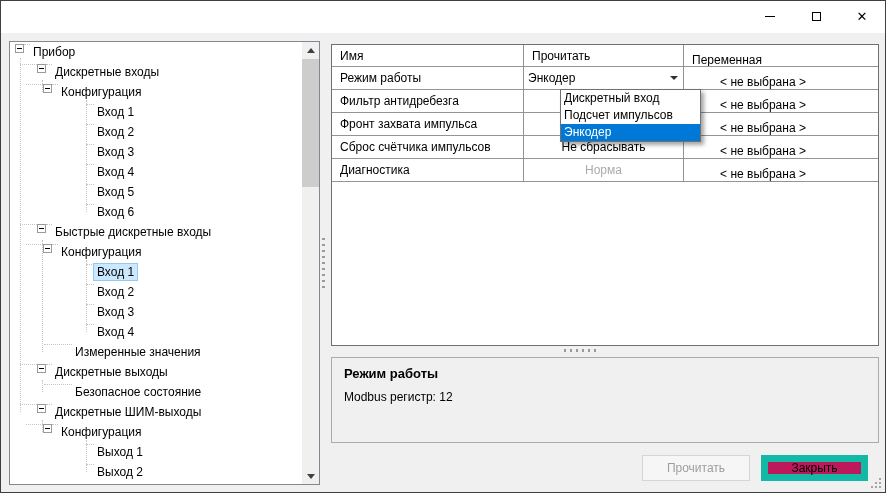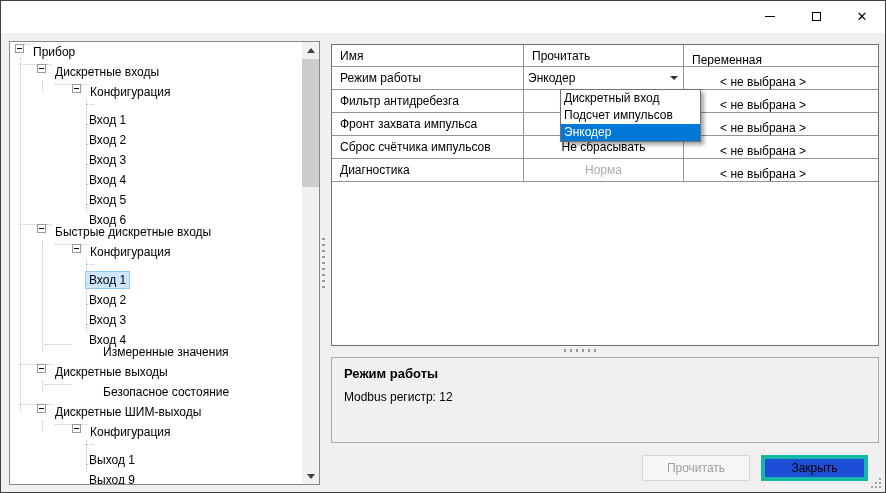--- a/index.html
+++ b/index.html
@@ -19,22 +19,22 @@
   .glyph-close{font-size:13px;line-height:13px;color:#000;}
   
   .tree-panel{position:absolute;left:8px;top:40px;width:311px;height:444px;background:#FFFFFF;border:1px solid #828790;overflow:hidden;}
   .tree-rows{position:absolute;left:0;top:2px;right:18px;}
   .trow{height:20px;display:flex;align-items:flex-start;white-space:nowrap;}
   .trow .tlabel{padding:1px 3px;line-height:14px;}
   .trow.sel .tlabel{background:#CCE8FF;outline:1px solid #94C9F2;}
   .expander{width:9px;height:9px;border:1px solid #9A9A9A;background:#fff;position:relative;flex:0 0 9px;}
   .expander::before{content:"";position:absolute;left:1px;top:3px;width:5px;height:1px;background:#000;}
   .stub{border-top:1px dotted #C5C5C5;height:0;}
-  .p0{padding-left:5px;} .p1{padding-left:10px;} .p2{padding-left:45px;}
-  .leaf2{padding-left:34px;gap:28px;} .leaf3{padding-left:76px;flex-direction:column;}
+  .p0{padding-left:5px;} .p1{padding-left:10px;} .p2{padding-left:16px;}
+  .leaf2{padding-left:34px;} .leaf3{padding-left:76px;}
   .s-lead{width:17px;flex:0 0 17px;}
   .s-mid{width:6px;flex:0 0 6px;}
   .s-leaf3{width:8px;flex:0 0 8px;}
   .s-leaf2{width:28px;flex:0 0 28px;}
   .guide{position:absolute;width:0;border-left:1px dotted #C5C5C5;}
   
   .tree-scroll{position:absolute;right:0;top:0;width:17px;height:442px;background:#F0F0F0;}
   .sc-btn{position:absolute;left:0;width:17px;height:16px;display:flex;align-items:center;justify-content:center;}
   .sc-up{top:0;} .sc-down{bottom:0;}
   .tri-up{width:0;height:0;border-left:4px solid transparent;border-right:4px solid transparent;border-bottom:5px solid #404040;}
@@ -65,21 +65,21 @@
     box-shadow:3px 3px 4px rgba(0,0,0,0.35);z-index:20;}
   .popup .opt{height:17px;line-height:17px;padding-left:3px;white-space:nowrap;}
   .popup .opt.hl{background:#0078D7;color:#FFFFFF;}
   
   .desc{position:absolute;left:330px;top:356px;width:548px;height:86px;border:1px solid #ABABAB;background:#F0F0F0;padding:8px 12px;}
   .desc-title{font-size:13px;font-weight:bold;}
   .desc-text{margin-top:9px;font-size:12px;}
   
   .btn{position:absolute;top:454px;height:26px;display:flex;align-items:center;justify-content:center;font-size:12px;}
   .btn-read{left:641px;width:108px;background:#F6F6F6;border:1px solid #D5D5D5;color:#9E9E9E;}
-  .btn-close2{left:760px;width:107px;background:#1d4ed8;border:4px solid #14b8a6;color:#000;}
+  .btn-close2{left:760px;width:107px;background:#be185d;border:7px solid #14b8a6;color:#000;}
   .resize-grip{position:absolute;right:4px;bottom:4px;width:10px;height:10px;}
   .resize-grip i{position:absolute;width:2px;height:2px;background:#A5A5A5;}
   .rg1{right:0;bottom:0;} .rg2{right:4px;bottom:0;} .rg3{right:0;bottom:4px;} .rg4{right:8px;bottom:0;} .rg5{right:0;bottom:8px;} .rg6{right:4px;bottom:4px;}
 </style>
 </head>
 <body>
 
 <div id="window">
 
   <div class="titlebar">
@@ -200,21 +200,21 @@
           <span class="expander"></span>
           <span class="stub s-mid"></span>
           <span class="tlabel">Конфигурация</span>
         </div>
       <div class="trow leaf3">
           <span class="stub s-leaf3"></span>
           <span class="tlabel">Выход 1</span>
         </div>
       <div class="trow leaf3">
           <span class="stub s-leaf3"></span>
-          <span class="tlabel">Выход 9</span>
+          <span class="tlabel">Выход 2</span>
         </div>
     </div>
 
     <div class="tree-scroll">
       <div class="sc-btn sc-up">
           <span class="tri-up"></span>
         </div>
       <div class="sc-thumb"></div>
       <div class="sc-btn sc-down">
           <span class="tri-down"></span>

